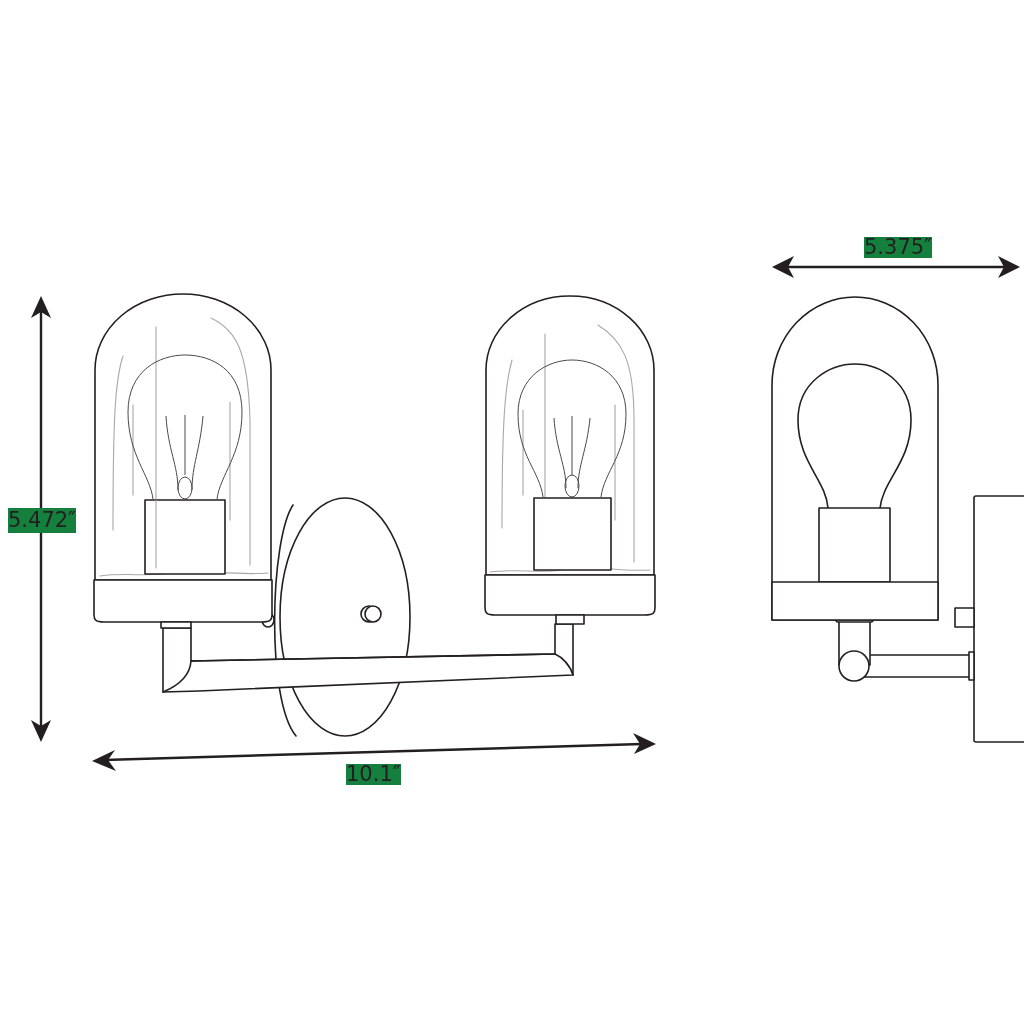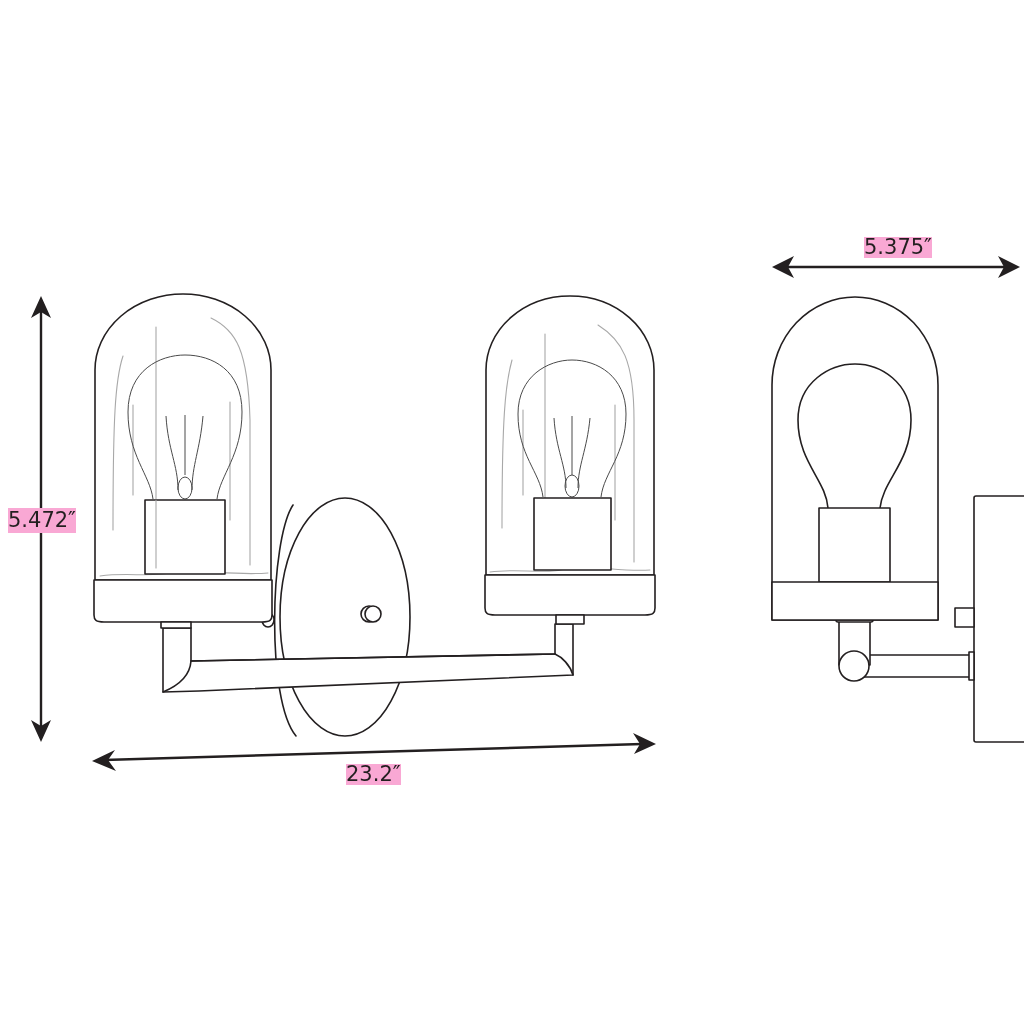--- a/index.html
+++ b/index.html
@@ -4,21 +4,21 @@
 <style>
   html, body { margin: 0; padding: 0; background: #ffffff; }
   body { width: 1024px; height: 1024px; position: relative; overflow: hidden; }
   svg.drawing { position: absolute; left: 0; top: 0; width: 1024px; height: 1024px; }
   .dim-label {
     position: absolute;
     font-family: "DejaVu Sans", sans-serif;
     font-size: 21px;
     color: #231f20;
     white-space: nowrap;
-    background: #f9a8d4;
+    background: #15803d;
     line-height: 1;
   }
   #lbl-height { left: 8px; top: 508px; padding: 2px 0; }
   #lbl-width { left: 346px; top: 764px; }
   #lbl-depth { left: 864px; top: 237px; }
   .ol { fill: none; stroke: #231f20; stroke-width: 1.6; stroke-linejoin: round; stroke-linecap: round; }
   .ow { fill: #ffffff; stroke: #231f20; stroke-width: 1.6; stroke-linejoin: round; }
   .thin { fill: none; stroke: #4a4a4a; stroke-width: 1; }
   .glass { fill: none; stroke: #a8a8a8; stroke-width: 1.1; stroke-linecap: round; }
   .dimline { stroke: #231f20; stroke-width: 2.4; fill: none; }
@@ -115,14 +115,14 @@
     <path class="ow" d="M772 620 L772 385 A 83 88 0 0 1 938 385 L938 620 Z"></path>
 
     <path class="ol" d="M828 508 C 826 480, 798 462, 798 420 C 798 382, 830 364, 855 364 C 880 364, 911 382, 911 420 C 911 462, 883 480, 880 508"></path>
     <rect class="ow" x="819" y="508" width="71" height="74"></rect>
 
     <path class="ow" d="M772 582 L938 582 L938 620 L772 620 Z"></path>
   </g>
 </svg>
 
 <div class="dim-label" id="lbl-height">5.472″</div>
-<div class="dim-label" id="lbl-width">23.2″</div>
+<div class="dim-label" id="lbl-width">10.1″</div>
 <div class="dim-label" id="lbl-depth">5.375″</div>
 
 </body></html>

